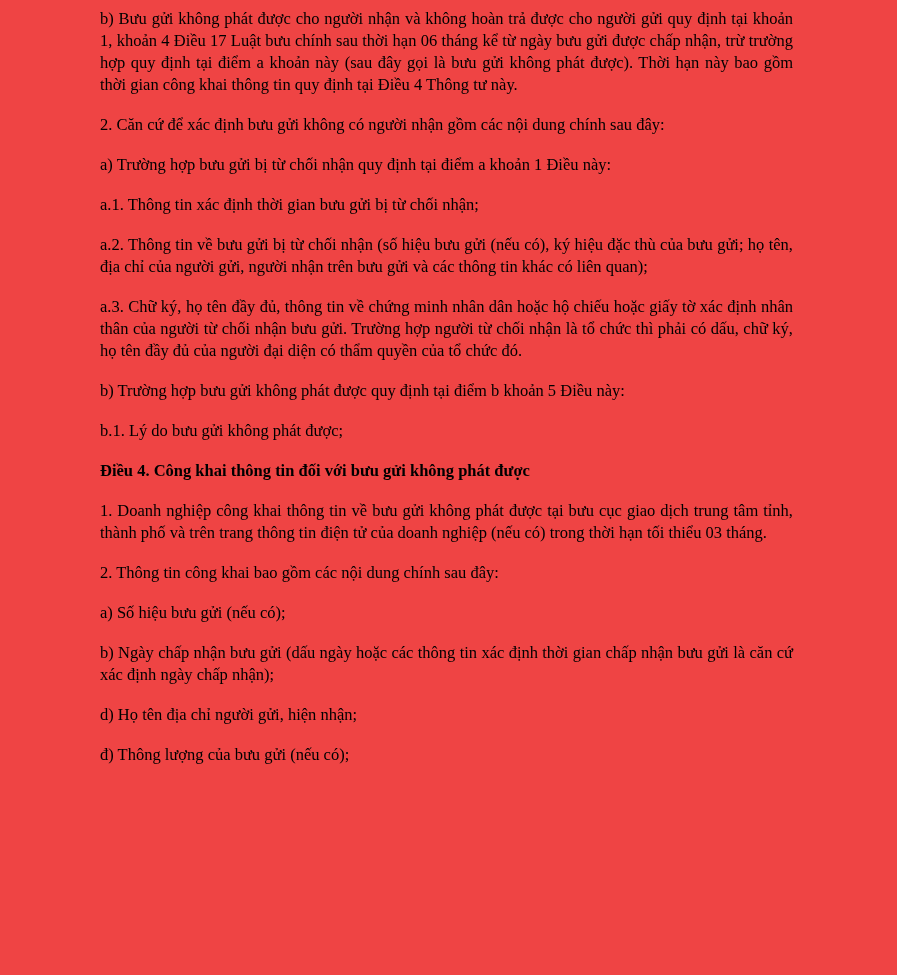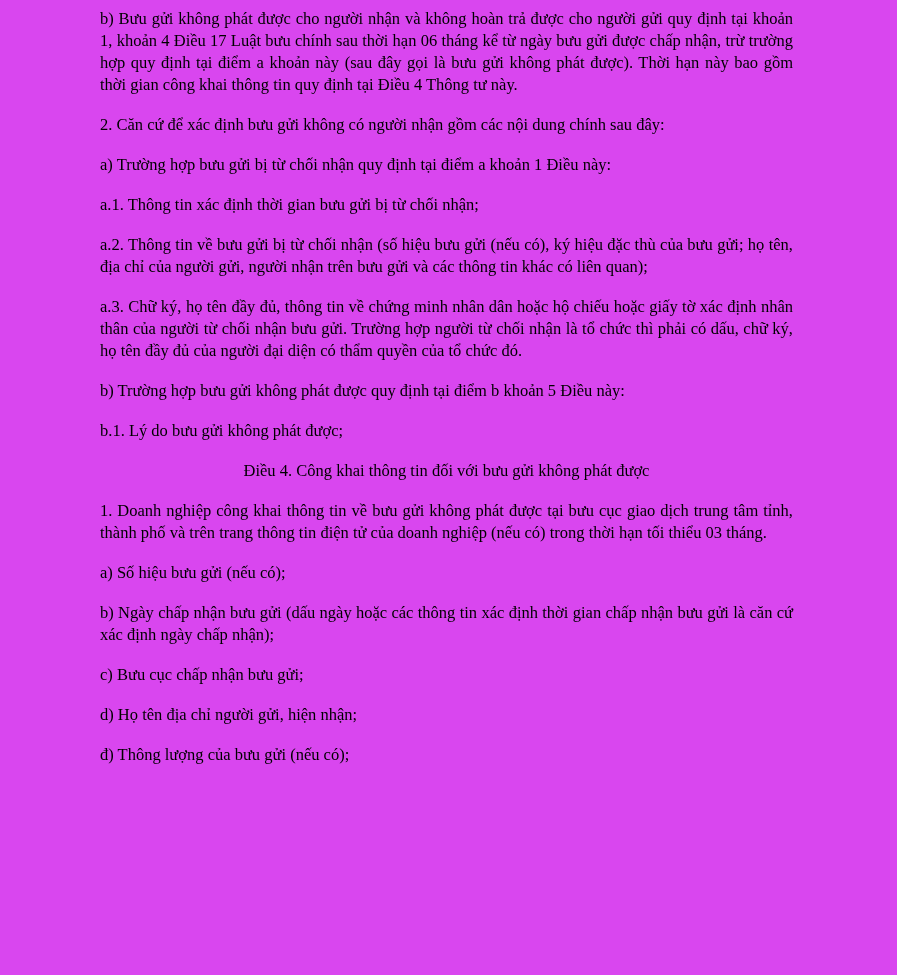--- a/index.html
+++ b/index.html
@@ -5,49 +5,49 @@
   html, body {
     margin: 0;
     padding: 0;
     background: #ffffff;
   }
   .page {
     position: relative;
     width: 897px;
     height: 975px;
     box-sizing: border-box;
-    background: #d946ef;
+    background: #ef4444;
     padding: 8px 104px 0 100px;
     overflow: hidden;
     font-family: "Liberation Serif", "DejaVu Serif", serif;
     font-size: 16.5px;
     color: #000000;
   }
   .page p {
     margin: 0 0 18px 0;
     line-height: 22px;
     text-align: justify;
   }
   .page p.heading {
-    font-weight: normal;
-    text-align: center;
+    font-weight: bold;
+    text-align: left;
   }
 </style>
 </head>
 <body>
 
 <div class="page">
   <p>b) Bưu gửi không phát được cho người nhận và không hoàn trả được cho người gửi quy định tại khoản 1, khoản 4 Điều 17 Luật bưu chính sau thời hạn 06 tháng kể từ ngày bưu gửi được chấp nhận, trừ trường hợp quy định tại điểm a khoản này (sau đây gọi là bưu gửi không phát được). Thời hạn này bao gồm thời gian công khai thông tin quy định tại Điều 4 Thông tư này.</p>
   <p>2. Căn cứ để xác định bưu gửi không có người nhận gồm các nội dung chính sau đây:</p>
   <p>a) Trường hợp bưu gửi bị từ chối nhận quy định tại điểm a khoản 1 Điều này:</p>
   <p>a.1. Thông tin xác định thời gian bưu gửi bị từ chối nhận;</p>
   <p>a.2. Thông tin về bưu gửi bị từ chối nhận (số hiệu bưu gửi (nếu có), ký hiệu đặc thù của bưu gửi; họ tên, địa chỉ của người gửi, người nhận trên bưu gửi và các thông tin khác có liên quan);</p>
   <p>a.3. Chữ ký, họ tên đầy đủ, thông tin về chứng minh nhân dân hoặc hộ chiếu hoặc giấy tờ xác định nhân thân của người từ chối nhận bưu gửi. Trường hợp người từ chối nhận là tổ chức thì phải có dấu, chữ ký, họ tên đầy đủ của người đại diện có thẩm quyền của tổ chức đó.</p>
   <p>b) Trường hợp bưu gửi không phát được quy định tại điểm b khoản 5 Điều này:</p>
   <p>b.1. Lý do bưu gửi không phát được;</p>
   <p class="heading">Điều 4. Công khai thông tin đối với bưu gửi không phát được</p>
   <p>1. Doanh nghiệp công khai thông tin về bưu gửi không phát được tại bưu cục giao dịch trung tâm tỉnh, thành phố và trên trang thông tin điện tử của doanh nghiệp (nếu có) trong thời hạn tối thiểu 03 tháng.</p>
+  <p>2. Thông tin công khai bao gồm các nội dung chính sau đây:</p>
   <p>a) Số hiệu bưu gửi (nếu có);</p>
   <p>b) Ngày chấp nhận bưu gửi (dấu ngày hoặc các thông tin xác định thời gian chấp nhận bưu gửi là căn cứ xác định ngày chấp nhận);</p>
-  <p>c) Bưu cục chấp nhận bưu gửi;</p>
   <p>d) Họ tên địa chỉ người gửi, hiện nhận;</p>
   <p>đ) Thông lượng của bưu gửi (nếu có);</p>
 </div>
 
 </body></html>

